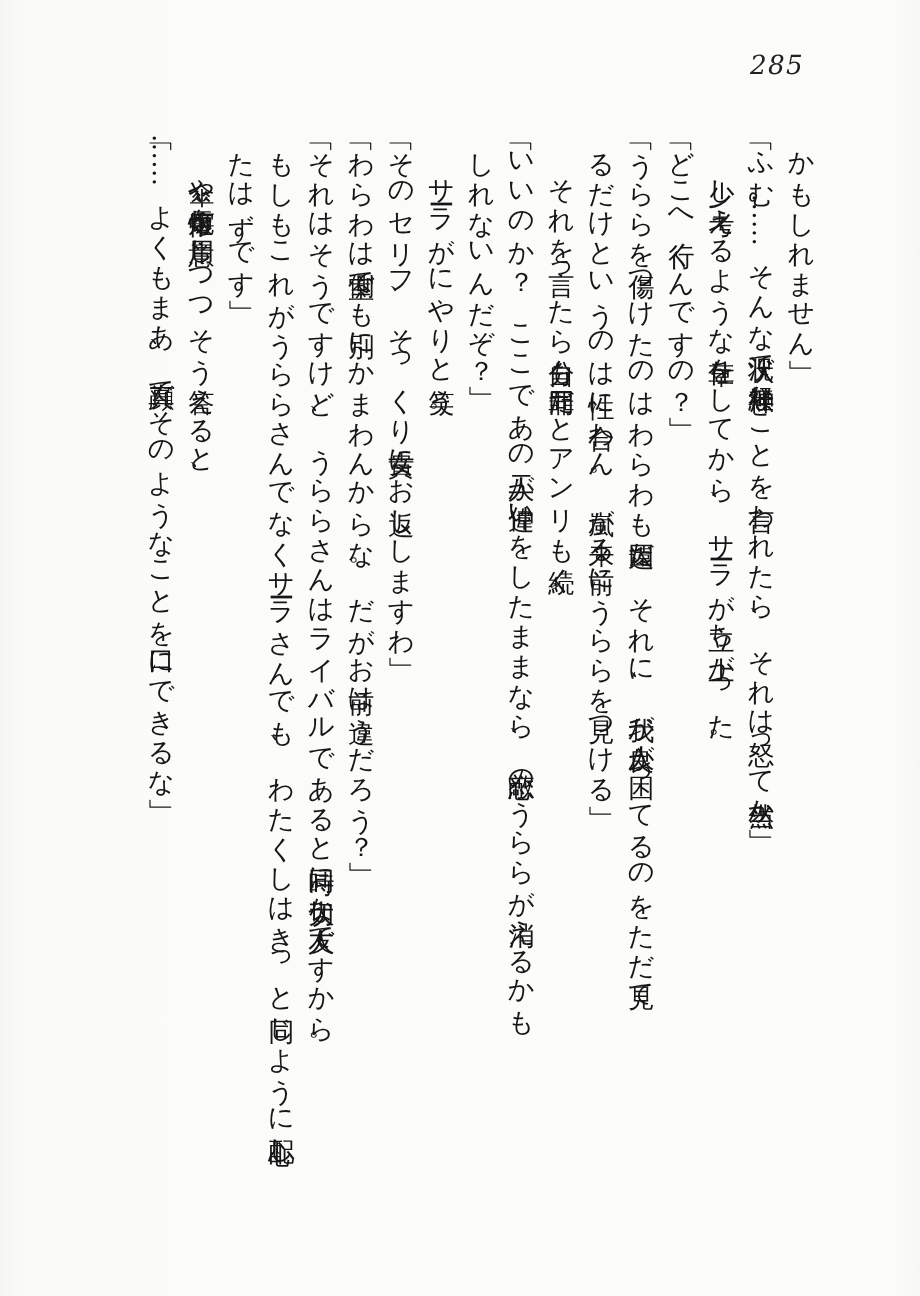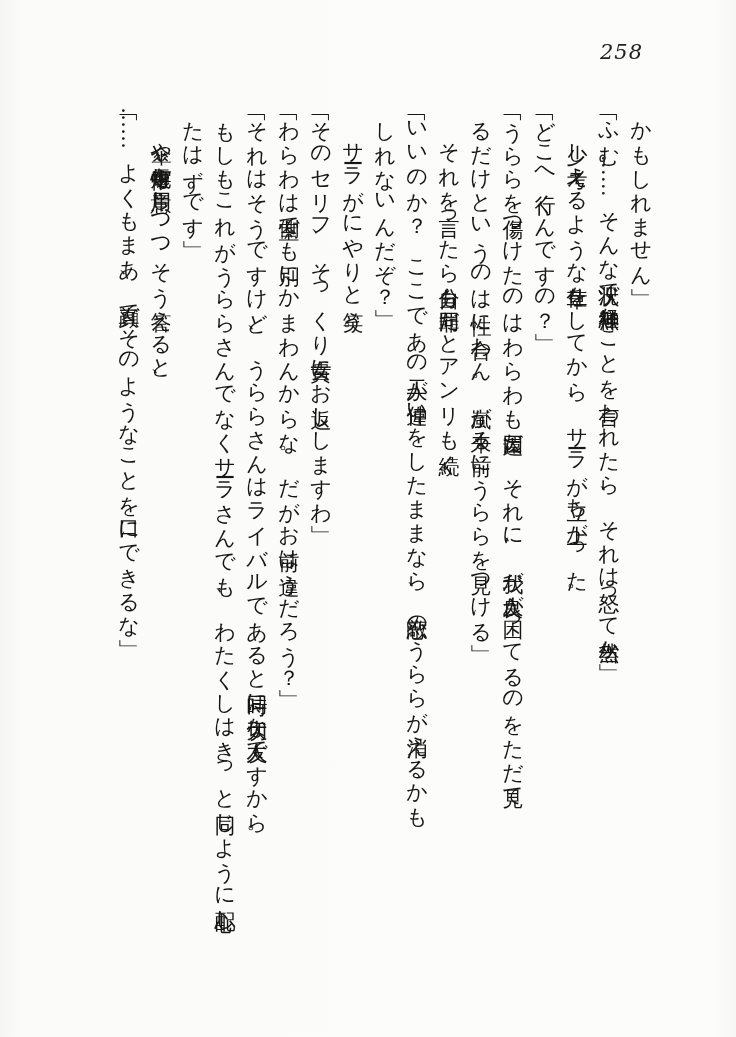--- a/index.html
+++ b/index.html
@@ -47,21 +47,21 @@
     white-space: nowrap;
   }
   .text-block p.line.indent {
     text-indent: 21px;
   }
 </style>
 </head>
 <body>
 
 <div class="page">
-  <div class="page-number">258</div>
+  <div class="page-number">285</div>
   <div class="text-block">
       <p class="line">かもしれません」</p>
       <p class="line">「ふむ……そんな状況で無神経なことを言われたら、それは怒って当然か」</p>
       <p class="line indent">少し考えるような仕草をしてから、サーラが立ち上がった。</p>
       <p class="line">「どこへ行くんですの？」</p>
       <p class="line">「うららを傷つけたのはわらわも遠因だ。それに、我が良人が困ってるのをただ見て</p>
       <p class="line">るだけというのは性に合わん。嵐が来る前にうららを見つける」</p>
       <p class="line indent">それを言ったら自分も同罪だとアンリも続く。</p>
       <p class="line">「いいのか？　ここであの二人が仲違いをしたままなら、恋敵のうららが消えるかも</p>
       <p class="line">しれないんだぞ？」</p>

